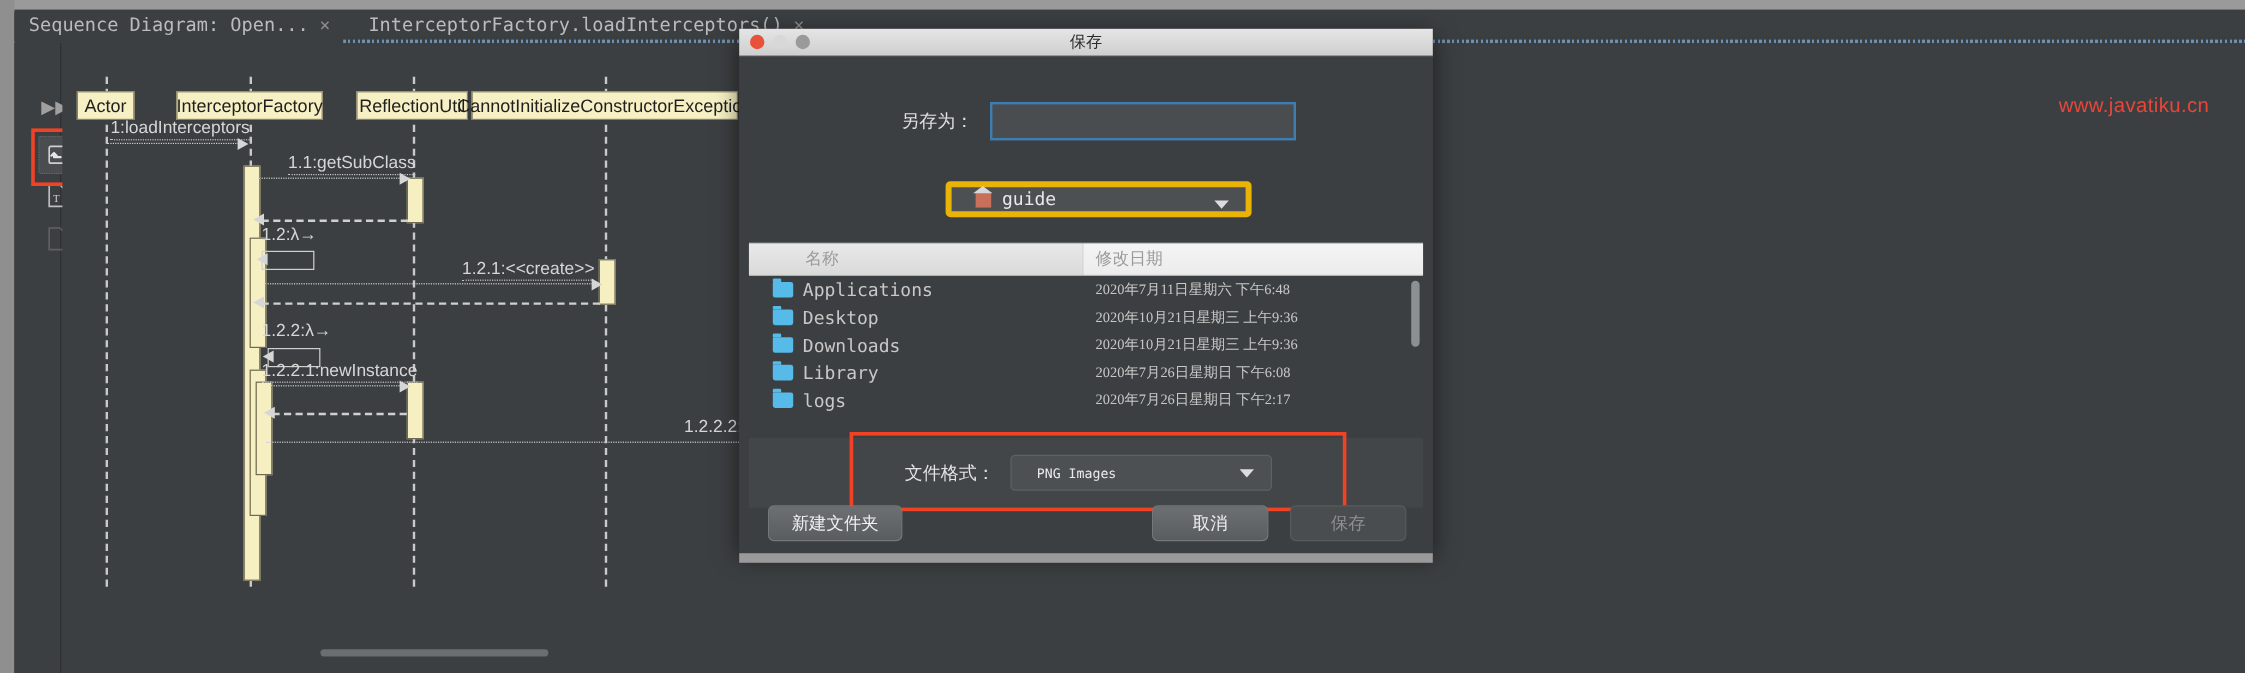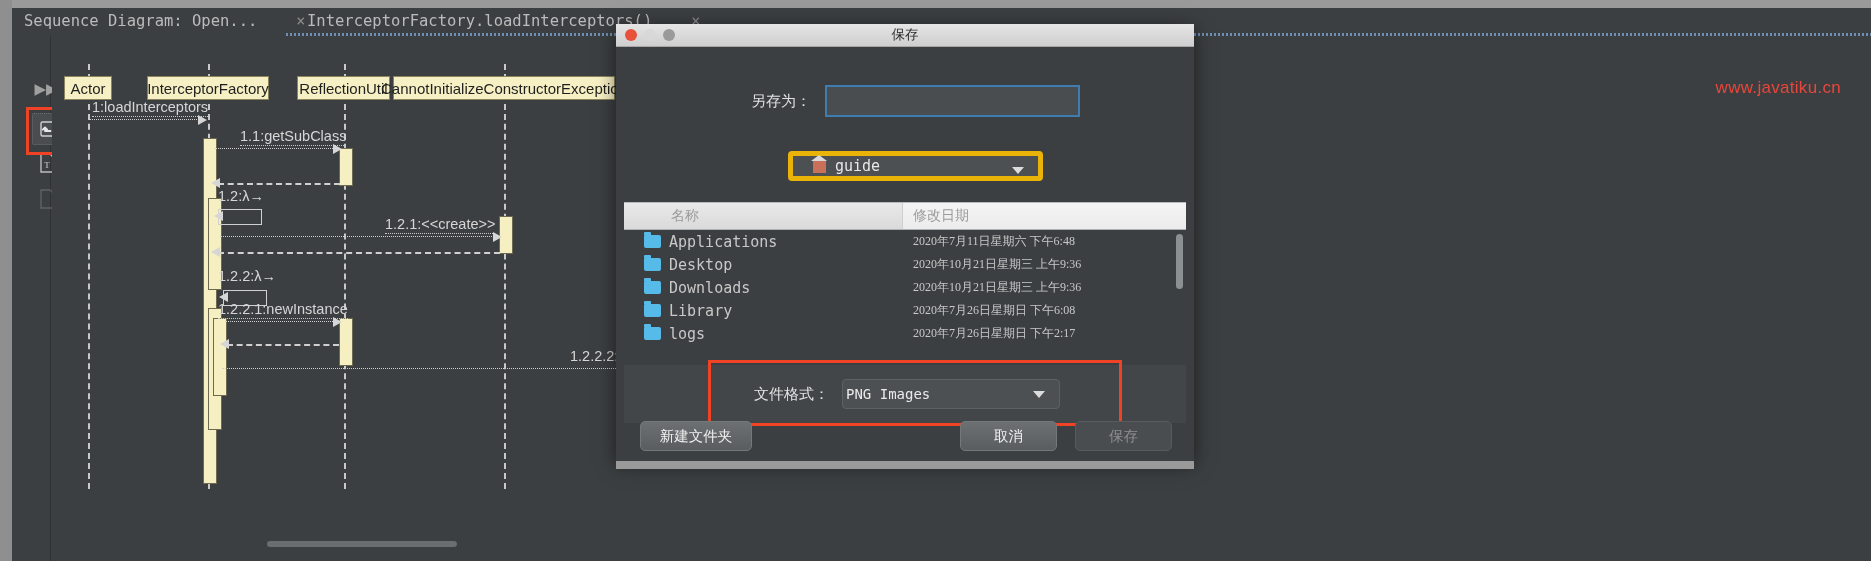--- a/index.html
+++ b/index.html
@@ -7,21 +7,21 @@
   .root{position:relative;width:1871px;height:561px;background:#ffffff;}
 
   
   .ide{position:absolute;left:0;top:0;width:1871px;height:561px;background:#3c3f41;}
   .ide-outerframe{position:absolute;left:0;top:0;width:1871px;height:10px;background:#9a9a9a;}
   .ide-leftframe{position:absolute;left:0;top:0;width:12px;height:561px;background:#8f8f8f;}
 
   
   .tabbar{position:absolute;left:12px;top:8px;width:1859px;height:26px;background:#3c3f41;}
   .tab{position:absolute;top:0;height:26px;display:flex;align-items:center;
-       font-family:"DejaVu Sans Mono","Liberation Mono",monospace;font-size:15.5px;color:#bbbbbb;gap:30px;}
+       font-family:"DejaVu Sans Mono","Liberation Mono",monospace;font-size:15.5px;color:#bbbbbb;}
   .tab-1{left:12px;}
   .tab-2{left:295px;}
   .tab-close{margin-left:9px;color:#8b8b8b;font-size:15px;}
   .tab-underline{position:absolute;left:286px;top:33px;width:1585px;height:3px;
        background:repeating-linear-gradient(90deg,#6f8fb0 0 2px,transparent 2px 4px);}
 
   
   .toolstrip{position:absolute;left:12px;top:36px;width:38px;height:525px;background:#3c3f41;
        border-right:1px solid #2f3133;}
   .tool-ff{position:absolute;left:22px;top:44px;width:24px;height:18px;color:#a0a0a0;font-size:15px;
@@ -103,21 +103,21 @@
   .fl-date{flex:1;font-size:12px;color:#c8c8c8;padding-left:10px;
        font-family:Liberation Serif, serif;white-space:nowrap;}
   .fl-sb{position:absolute;right:3px;top:32px;width:7px;height:55px;background:#8d9092;border-radius:4px;}
 
   .fmt-panel{position:absolute;left:8px;top:318px;width:562px;height:58px;background:#434648;}
   .fmt-row{position:absolute;left:0;top:14px;width:100%;display:flex;align-items:center;}
   .fmt-label{width:205px;text-align:right;font-size:15px;color:#e3e3e3;
        font-family:"DejaVu Sans","Liberation Sans",sans-serif;}
   .fmt-combo{margin-left:13px;width:218px;height:30px;background:#4d5052;border:1px solid #5e6163;
        border-radius:4px;display:flex;align-items:center;box-sizing:border-box;position:relative;}
-  .fmt-combo-text{margin-left:3px;font-size:14px;color:#eaeaea;
+  .fmt-combo-text{margin-left:21px;font-size:11px;color:#eaeaea;
        font-family:"DejaVu Sans Mono","Liberation Mono",monospace;}
   .fmt-hl{position:absolute;left:92px;top:313px;width:408px;height:60px;border:3px solid #f04326;}
 
   .dlg-footer{position:absolute;left:0;bottom:0;width:100%;height:52px;}
   .btn{position:absolute;height:30px;border-radius:5px;display:flex;align-items:center;justify-content:center;
        font-size:14.5px;font-family:"DejaVu Sans","Liberation Sans",sans-serif;box-sizing:border-box;}
   .btn-gray{background:linear-gradient(#6d7072,#5a5d5f);border:1px solid #757879;color:#f0f0f0;}
   .btn-dim{background:#4a4d4f;border:1px solid #585b5d;color:#8d8f91;}
   .btn-new{left:24px;top:11px;width:112px;}
   .btn-cancel{right:137px;top:11px;width:97px;}

